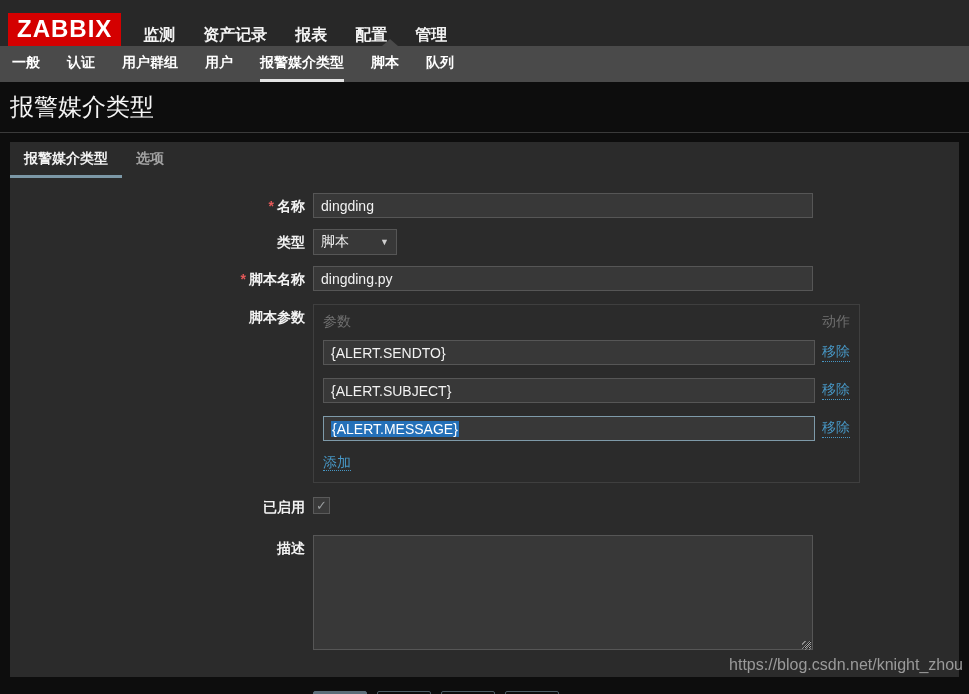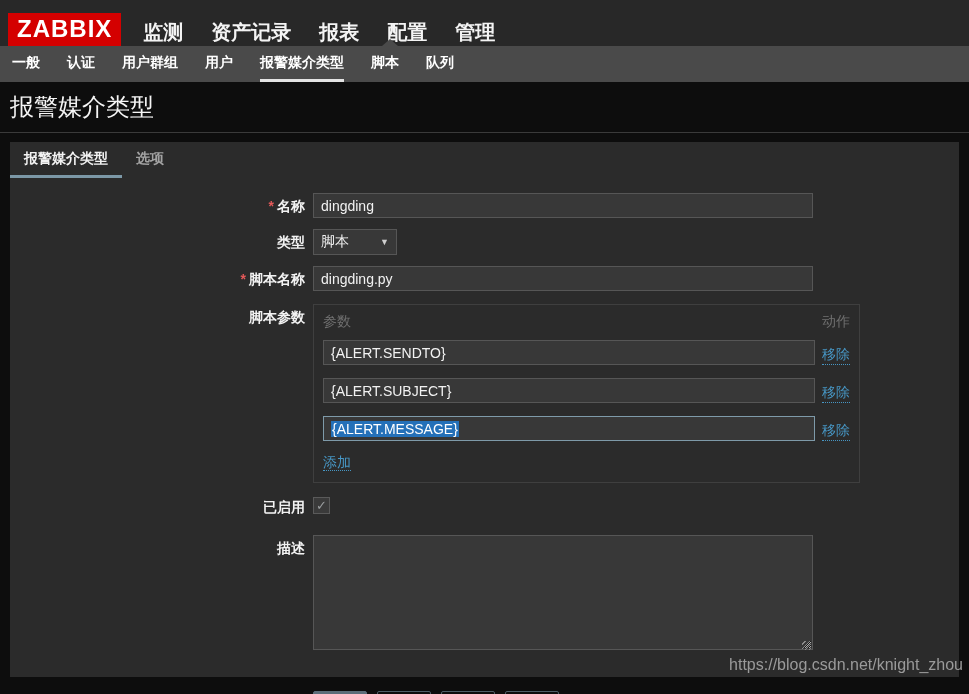--- a/index.html
+++ b/index.html
@@ -7,21 +7,21 @@
   body {
     position:relative; overflow:hidden;
     background:#0d0d0d; color:#f2f2f2;
     font-family:"Liberation Sans","DejaVu Sans",sans-serif; font-size:14px;
   }
   
   .topbar { height:46px; background:#282828; display:flex; align-items:flex-end; }
   .logo { background:#d40000; color:#fff; font-weight:bold; font-size:24px;
           letter-spacing:1px; padding:2px 9px 4px; margin-left:8px; line-height:27px; cursor:pointer; }
   .topmenu { display:flex; margin-left:22px; gap:28px; }
-  .topmenu a { color:#f4f4f4; font-size:20px; font-weight:bold; text-decoration:none; cursor:pointer; }
+  .topmenu a { color:#f4f4f4; font-size:16px; font-weight:bold; text-decoration:none; cursor:pointer; }
   
   .subnav { position:relative; height:36px; background:#4a4a4a; display:flex; align-items:stretch; padding-left:12px; }
   .subnav .notch { position:absolute; top:-7px; left:382px; width:0; height:0;
                    border-left:8px solid transparent; border-right:8px solid transparent;
                    border-bottom:7px solid #4a4a4a; }
   .subnav a { color:#fff; font-size:14px; font-weight:bold; text-decoration:none;
               line-height:33px; border-bottom:3px solid transparent; margin-right:27px; cursor:pointer; }
   .subnav a.active { border-bottom-color:#e3e3e3; }
   
   .page-head h1 { font-size:24px; font-weight:400; color:#f5f5f5; margin:10px 0 0 10px; line-height:30px; }
@@ -41,21 +41,21 @@
                 height:25px; padding:0 7px; font-size:14px;
                 font-family:"Liberation Sans","DejaVu Sans",sans-serif; }
   .w500 { width:500px; }
   .select { display:inline-flex; justify-content:space-between; align-items:center;
             width:84px; height:26px; background:#383838; border:1px solid #565656;
             padding:0 7px; cursor:pointer; }
   .select .arrow { font-size:9px; color:#cfcfcf; }
   
   .param-table { width:547px; border:1px solid #3f3f3f; padding:8px 9px 10px; }
   .param-head { display:flex; justify-content:space-between; color:#6f6f6f; margin-bottom:9px; }
-  .param-row { display:flex; align-items:flex-end; margin-bottom:13px; }
+  .param-row { display:flex; align-items:center; margin-bottom:13px; }
   .param-input { width:492px; }
   .param-input.fake { display:flex; align-items:center; border-color:#7e9aa9; }
   .sel-text { background:#2470b8; color:#fff; padding:0 1px; }
   a.link { color:#4796c4; text-decoration:none; border-bottom:1px dotted #4796c4; cursor:pointer; }
   .param-row a.link { margin-left:auto; }
   .add-row { margin-top:2px; }
   
   .descr-wrap { position:relative; }
   .descr { width:500px; height:115px; background:#383838; border:1px solid #565656;
            color:#f2f2f2; resize:both; overflow:auto; font-family:"Liberation Sans","DejaVu Sans",sans-serif; }

